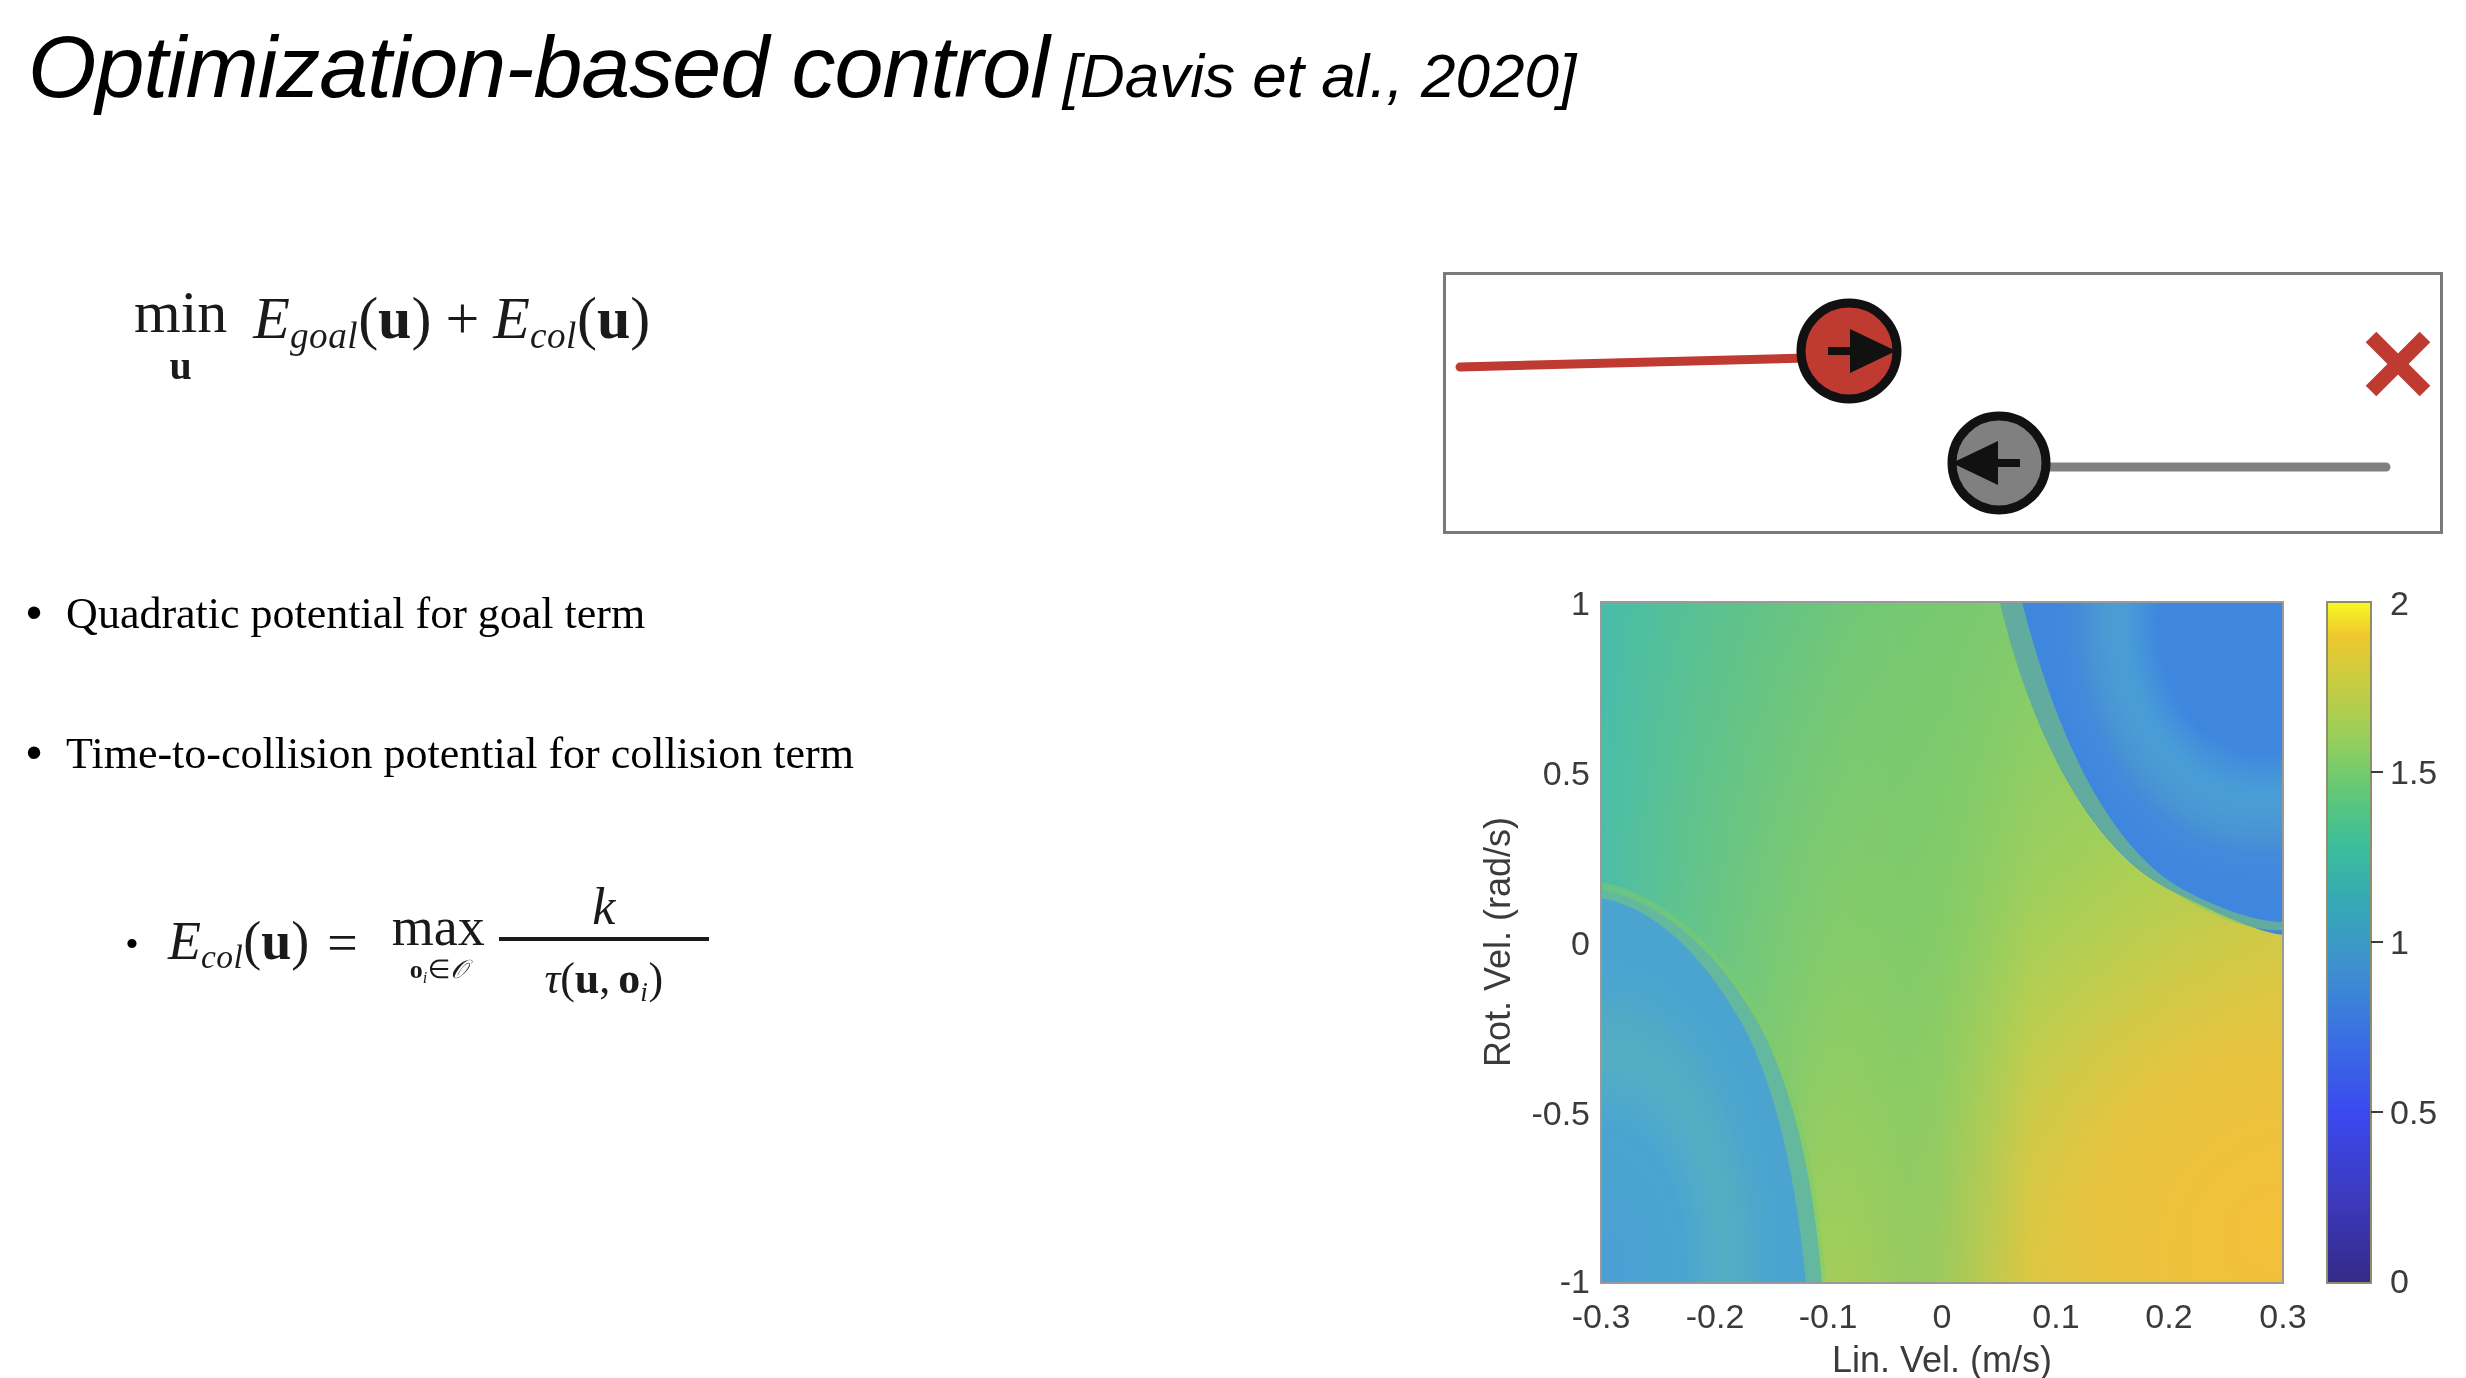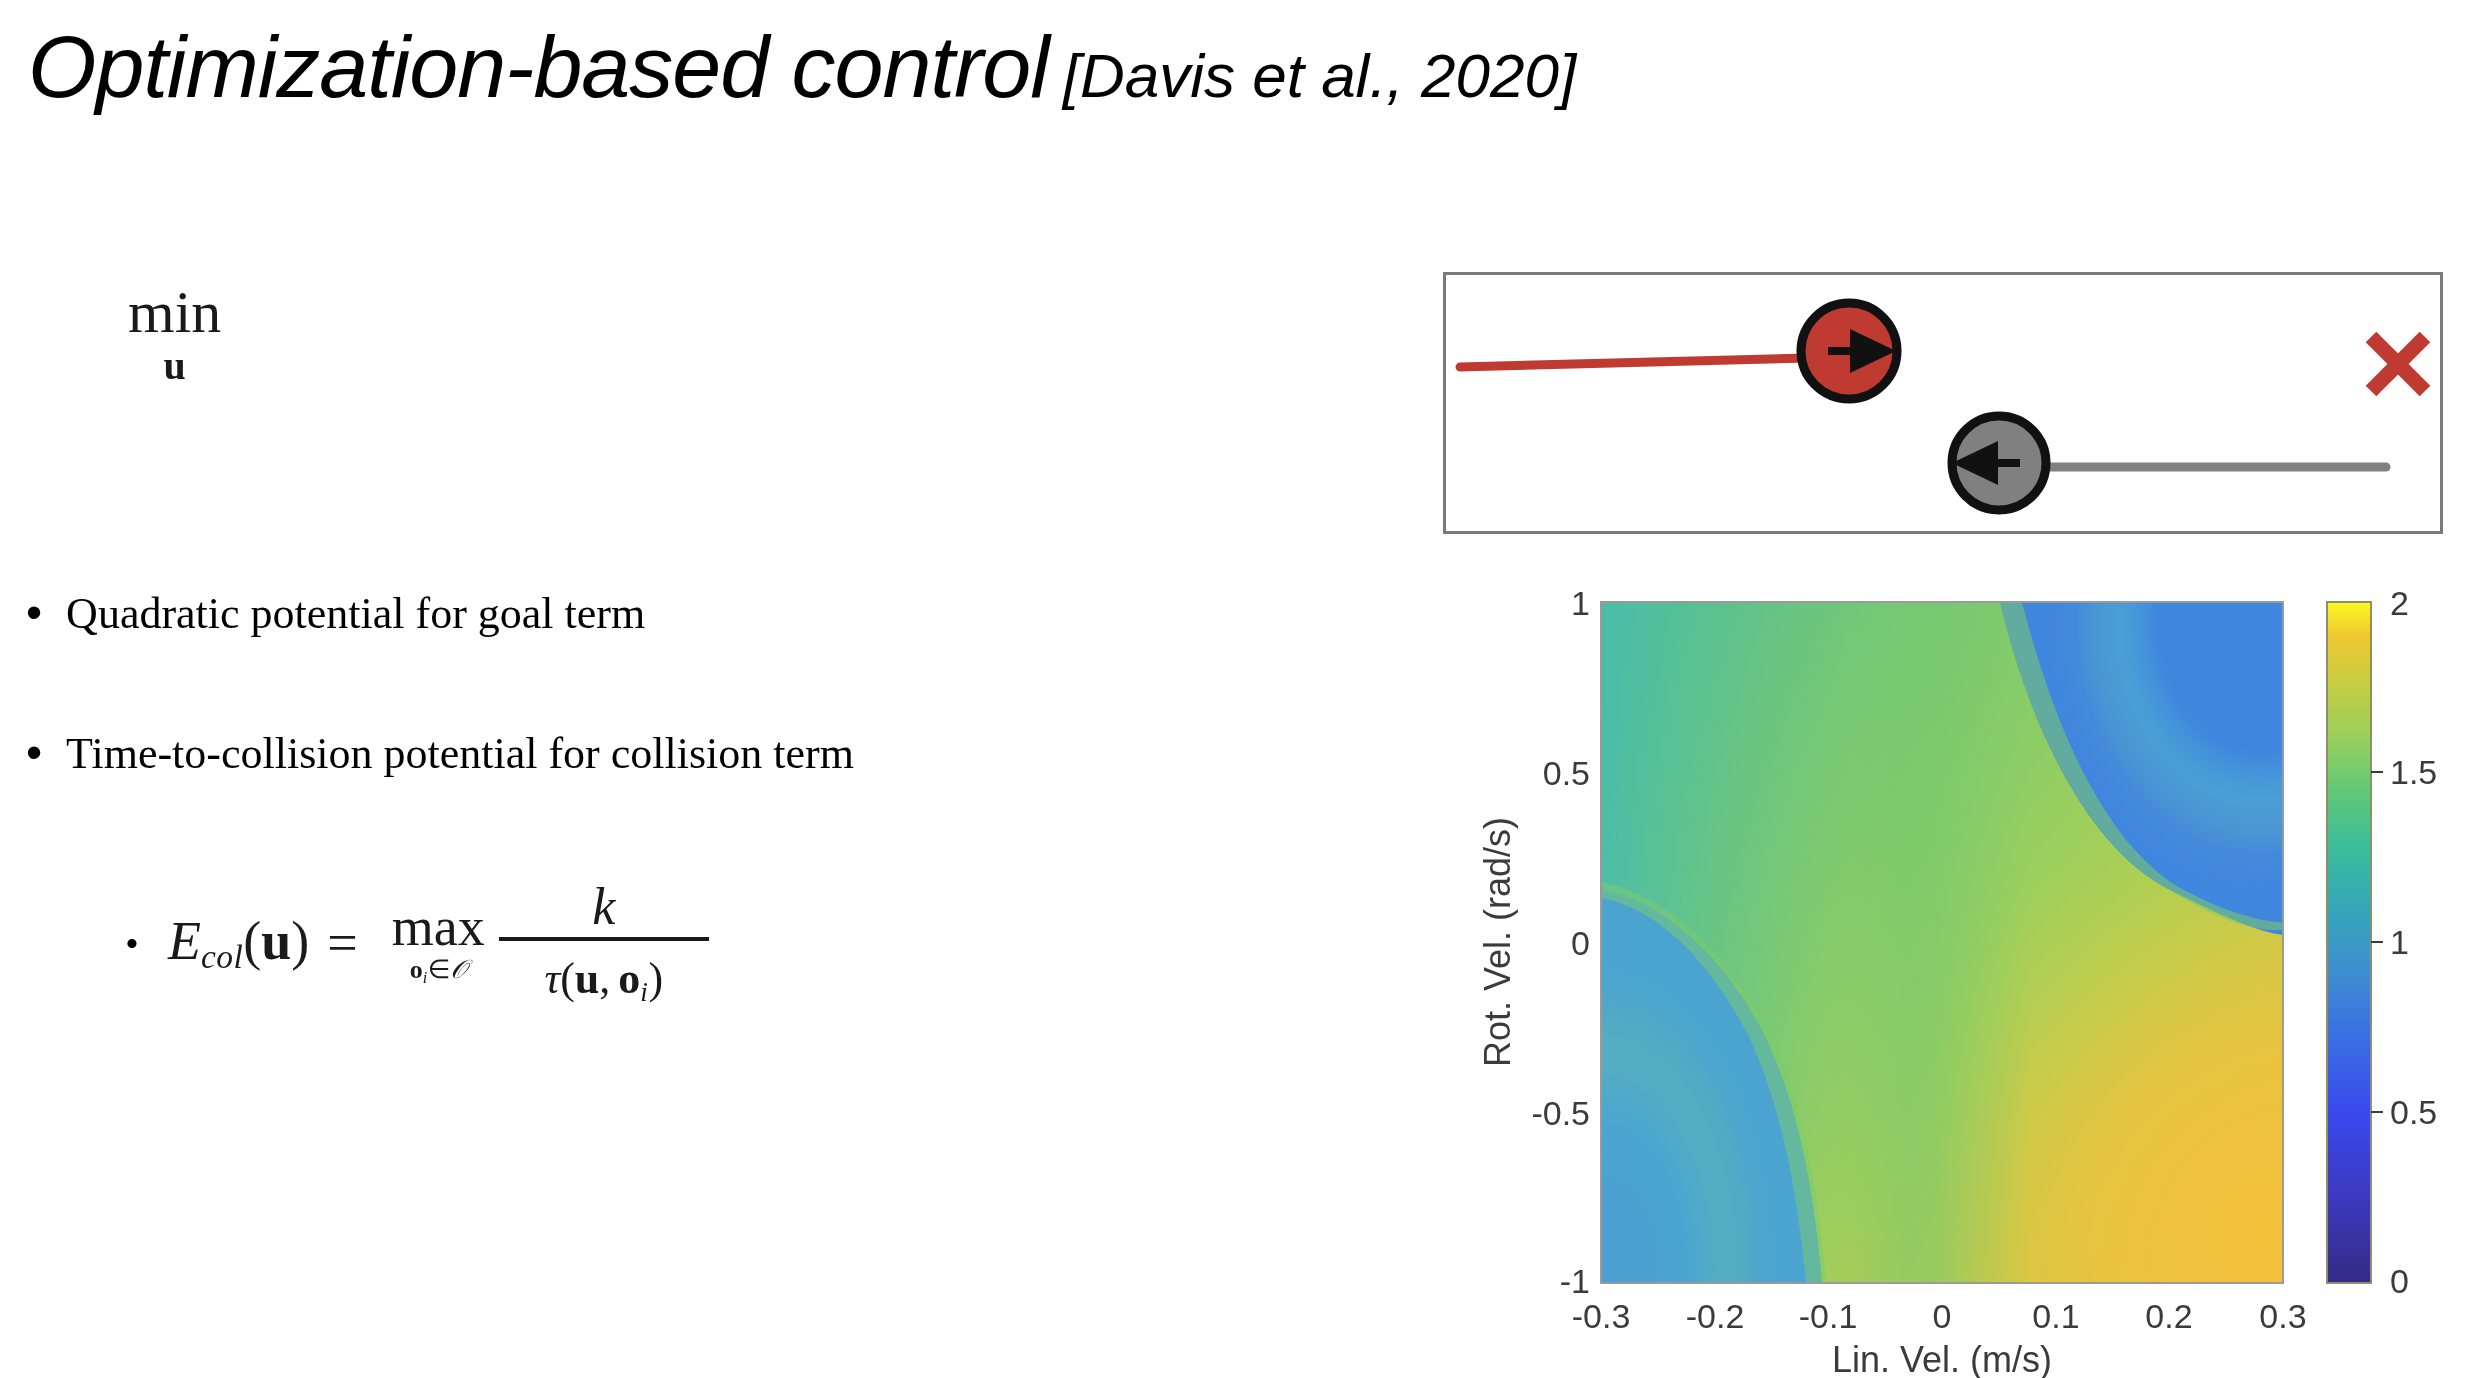--- a/index.html
+++ b/index.html
@@ -51,21 +51,21 @@
   .sub {
     font-size: 0.62em;
     font-style: italic;
     vertical-align: -0.28em;
     letter-spacing: 0.5px;
   }
 
   
   #main-equation {
     position: absolute;
-    left: 128px;
+    left: 134px;
     top: 282px;
     font-size: 60px;
     display: flex;
     align-items: flex-start;
     white-space: nowrap;
     justify-content: space-between;
   }
   .oplimits {
     display: inline-flex;
     flex-direction: column;
@@ -177,20 +177,21 @@
 
 <div id="slide-title">
   <span class="main">Optimization-based control</span><span class="cite">[Davis et al., 2020]</span>
 </div>
 
 <div id="main-equation" class="math">
   <span class="oplimits">
     <span class="op mathrm">min</span>
     <span class="lim mathbf">u</span>
   </span>
+  <span class="rhs"><span class="mathit">E</span><span class="sub">goal</span><span class="mathrm">(</span><span class="mathbf">u</span><span class="mathrm">)</span><span class="mathrm" style="margin:0 14px;">+</span><span class="mathit">E</span><span class="sub">col</span><span class="mathrm">(</span><span class="mathbf">u</span><span class="mathrm">)</span></span>
 </div>
 
 <div class="bullet-row" id="bullet-1">
   <span class="bullet-dot">•</span>
   <span class="bullet-text">Quadratic potential for goal term</span>
 </div>
 
 <div class="bullet-row" id="bullet-2">
   <span class="bullet-dot">•</span>
   <span class="bullet-text">Time-to-collision potential for collision term</span>

